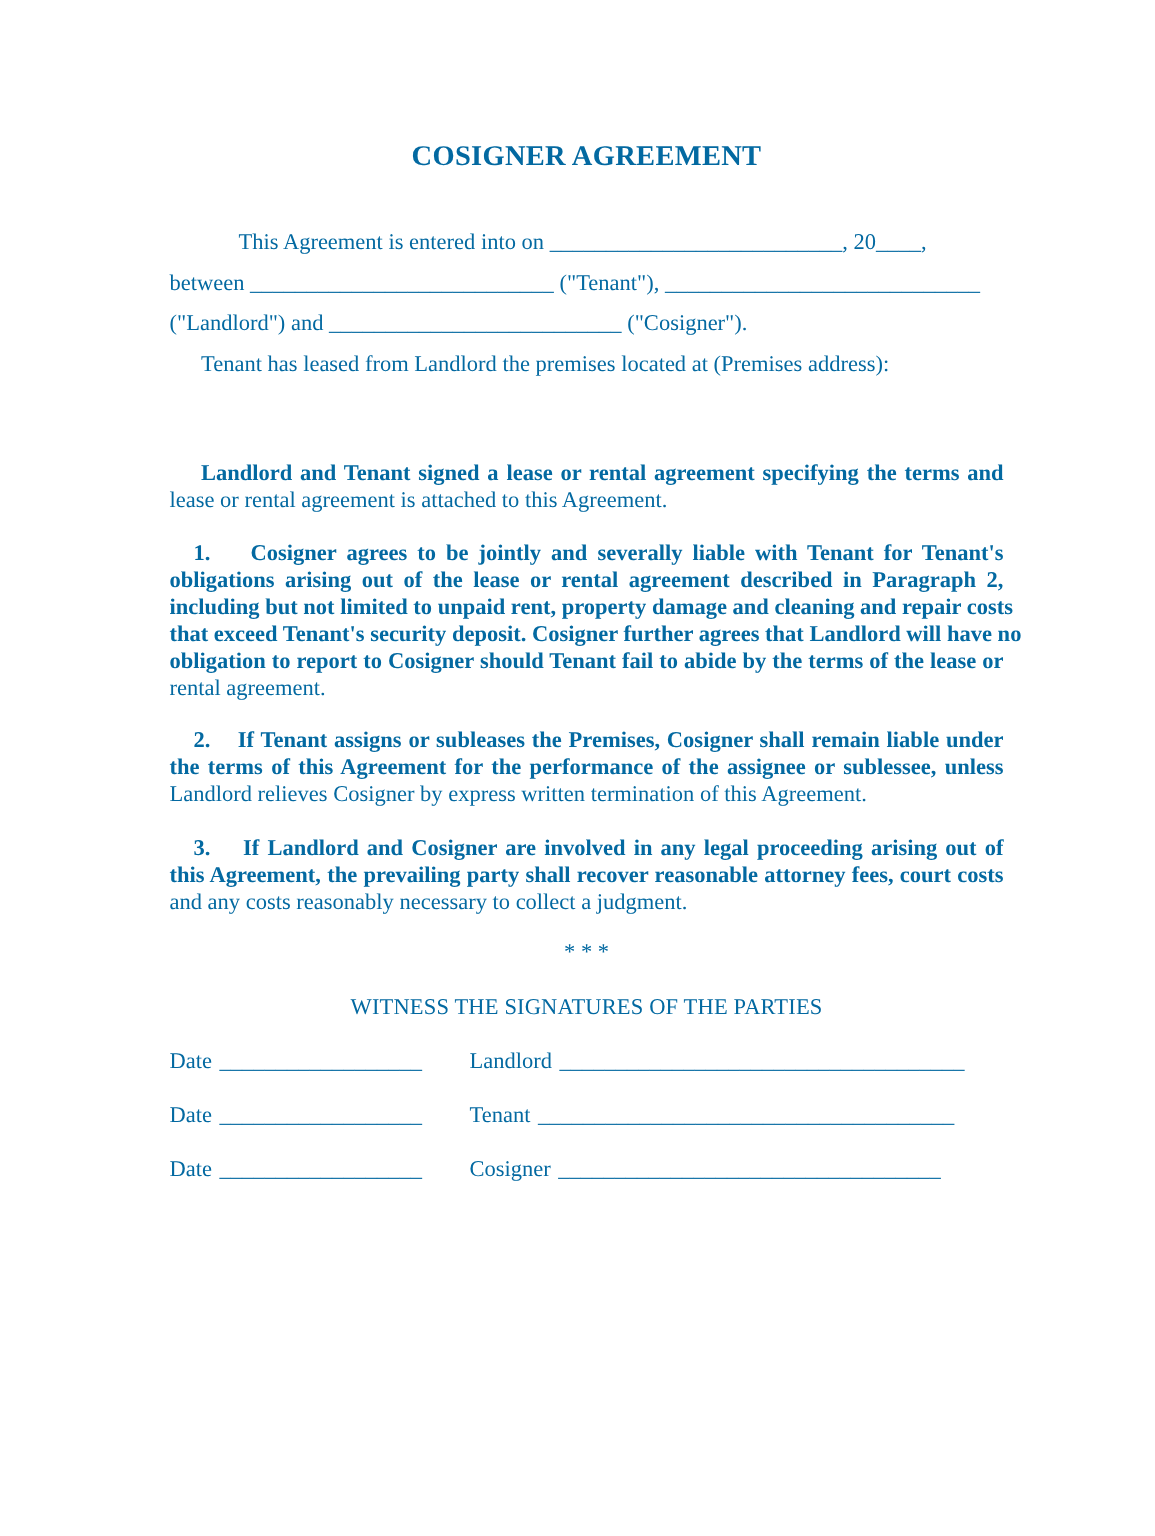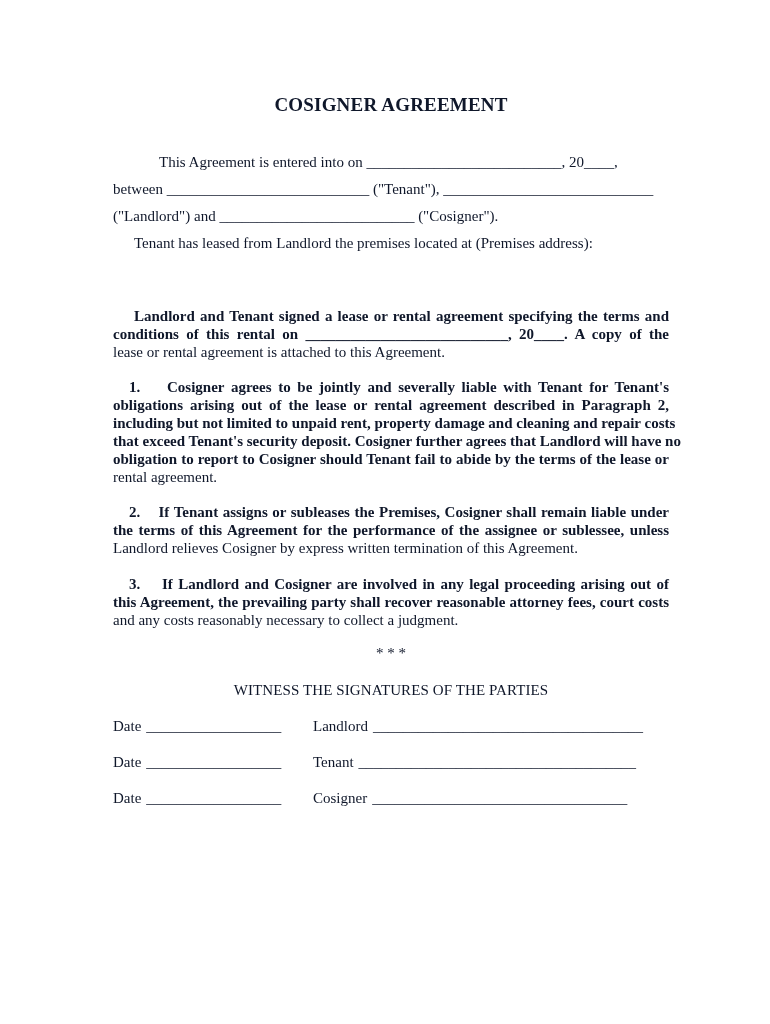--- a/index.html
+++ b/index.html
@@ -6,21 +6,21 @@
   .page {
     position: relative;
     width: 770px;
     height: 1024px;
     margin: 0 auto;
     background: #ffffff;
     box-sizing: border-box;
     padding: 93px 101px 0 113px;
     font-family: "Liberation Serif", serif;
     font-size: 15px;
-    color: #0f172a;
+    color: #0369a1;
     overflow: hidden;
   }
   .doc-title {
     text-align: center;
     font-weight: bold;
     font-size: 19px;
     letter-spacing: 0.2px;
     line-height: 24px;
   }
   .intro { margin-top: 32px; line-height: 27px; }
@@ -55,21 +55,20 @@
   <div class="intro">
     <div class="ln indent-lg">This Agreement is entered into on __________________________, 20____,</div>
     <div class="ln">between ___________________________ ("Tenant"), ____________________________</div>
     <div class="ln">("Landlord") and __________________________ ("Cosigner").</div>
   </div>
 
   <div class="block premises ln indent-sm">Tenant has leased from Landlord the premises located at (Premises address):</div>
 
   <div class="block lease">
     <div class="jl indent-sm">Landlord and Tenant signed a lease or rental agreement specifying the terms and</div>
-    <div class="jl">conditions of this rental on ___________________________, 20____. A copy of the</div>
     <div class="el">lease or rental agreement is attached to this Agreement.</div>
   </div>
 
   <div class="block clause-1">
     <div class="jl indent-num">1.&nbsp;&nbsp;&nbsp; Cosigner agrees to be jointly and severally liable with Tenant for Tenant's</div>
     <div class="jl">obligations arising out of the lease or rental agreement described in Paragraph 2,</div>
     <div class="jl">including but not limited to unpaid rent, property damage and cleaning and repair costs</div>
     <div class="jl">that exceed Tenant's security deposit. Cosigner further agrees that Landlord will have no</div>
     <div class="jl">obligation to report to Cosigner should Tenant fail to abide by the terms of the lease or</div>
     <div class="el">rental agreement.</div>

